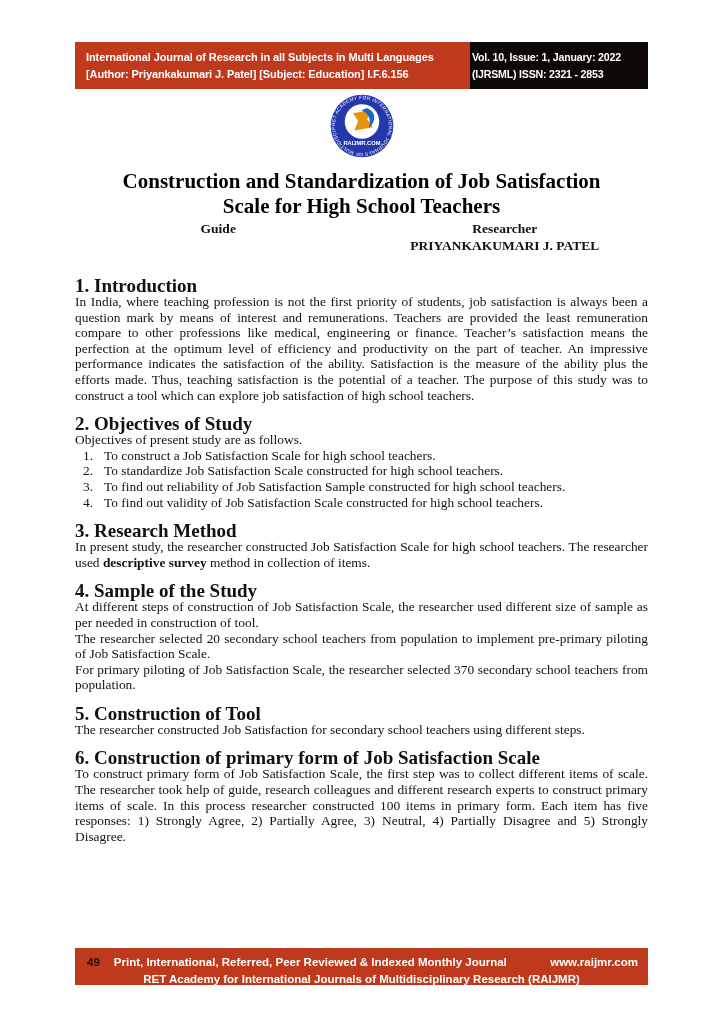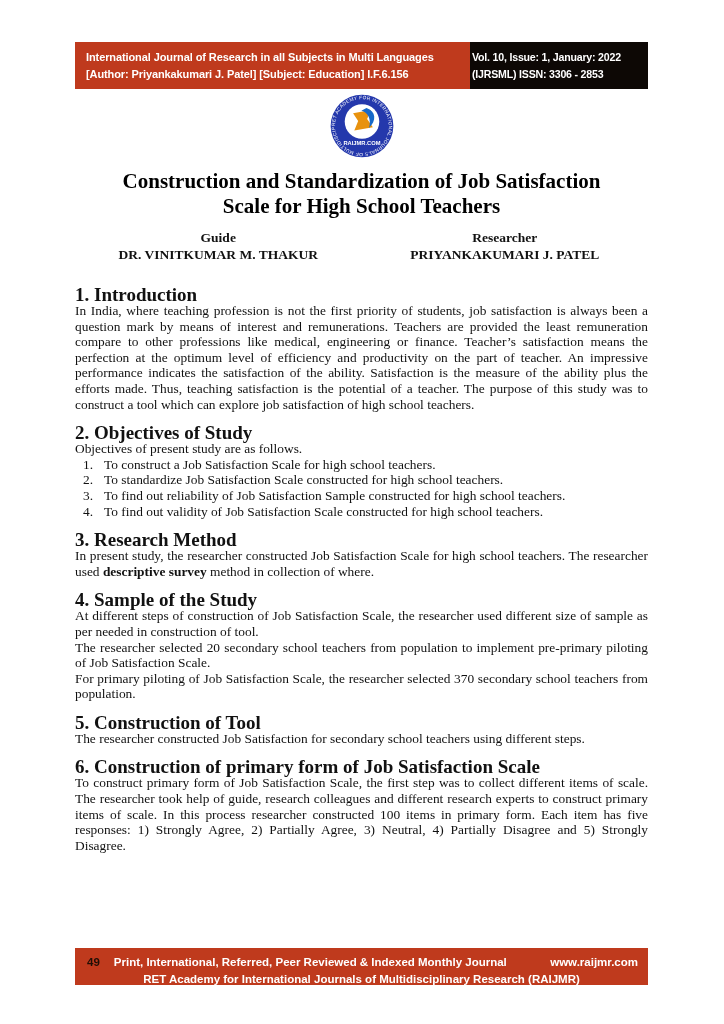--- a/index.html
+++ b/index.html
@@ -21,21 +21,21 @@
     font-size:10.6px; line-height:17px; white-space:nowrap; letter-spacing:-0.2px;
   }
   
   .body-content { position:absolute; left:75px; top:94px; width:573px; }
   .logo-wrap { text-align:center; }
   .logo-wrap svg { display:inline-block; }
   .paper-title {
     margin:7px 0 0 0; text-align:center; font-size:21px; line-height:25px;
     font-weight:bold; color:#000;
   }
-  .byline { display:flex; margin-top:10px; }
+  .byline { display:flex; margin-top:1px; }
   .byline-col { width:50%; text-align:center; font-weight:bold; font-size:13.5px; line-height:17px; }
   .sections { margin-top:24px; }
   .section-heading { font-size:19px; font-weight:bold; margin:13px 0 0 0; line-height:16px; }
   .section-heading.first { margin-top:0; }
   .para { margin:0; font-size:13.4px; line-height:15.6px; text-align:justify; }
   .obj-list { margin:0; padding:0; list-style:none; }
   .obj-item { display:flex; font-size:13.4px; line-height:15.6px; padding-left:8px; }
   .obj-num { width:15px; flex:0 0 15px; }
   .obj-text { padding-left:6px; }
   .bold-inline { font-weight:bold; }
@@ -55,21 +55,21 @@
 
 <div class="page">
 
   <div class="header">
     <div class="header-left" style="background-color: rgb(191, 58, 29);">
       <div>International Journal of Research in all Subjects in Multi Languages</div>
       <div>[Author: Priyankakumari J. Patel] [Subject: Education] I.F.6.156</div>
     </div>
     <div class="header-right" style="background-color: rgb(13, 8, 5);">
       <div>Vol. 10, Issue: 1, January: 2022</div>
-      <div>(IJRSML) ISSN: 3306 - 2853</div>
+      <div>(IJRSML) ISSN: 2321 - 2853</div>
     </div>
   </div>
 
   <div class="body-content">
 
     <div class="logo-wrap">
       <svg width="64" height="64" viewBox="0 0 100 100">
         <circle cx="50" cy="50" r="49" fill="#2438ac"></circle>
         <defs>
           <path id="ringPath" d="M50,50 m-42,0 a42,42 0 1,1 84,0 a42,42 0 1,1 -84,0"></path>
@@ -85,21 +85,20 @@
     </div>
 
     <h1 class="paper-title">
       <span>Construction and Standardization of Job Satisfaction</span><br>
       <span>Scale for High School Teachers</span>
     </h1>
 
     <div class="byline">
       <div class="byline-col">
         <div>Guide</div>
-        <div>DR. VINITKUMAR M. THAKUR</div>
       </div>
       <div class="byline-col">
         <div>Researcher</div>
         <div>PRIYANKAKUMARI J. PATEL</div>
       </div>
     </div>
 
     <div class="sections">
 
       <h2 class="section-heading first">1. Introduction</h2>
@@ -120,21 +119,21 @@
           <span class="obj-num">3.</span>
           <span class="obj-text">To find out reliability of Job Satisfaction Sample constructed for high school teachers.</span>
         </li>
         <li class="obj-item">
           <span class="obj-num">4.</span>
           <span class="obj-text">To find out validity of Job Satisfaction Scale constructed for high school teachers.</span>
         </li>
       </ol>
 
       <h2 class="section-heading">3. Research Method</h2>
-      <p class="para"><span>In present study, the researcher constructed Job Satisfaction Scale for high school teachers. The researcher used </span><span class="bold-inline">descriptive survey</span><span> method in collection of where.</span></p>
+      <p class="para"><span>In present study, the researcher constructed Job Satisfaction Scale for high school teachers. The researcher used </span><span class="bold-inline">descriptive survey</span><span> method in collection of items.</span></p>
 
       <h2 class="section-heading">4. Sample of the Study</h2>
       <p class="para">At different steps of construction of Job Satisfaction Scale, the researcher used different size of sample as per needed in construction of tool.</p>
       <p class="para">The researcher selected 20 secondary school teachers from population to implement pre-primary piloting of Job Satisfaction Scale.</p>
       <p class="para">For primary piloting of Job Satisfaction Scale, the researcher selected 370 secondary school teachers from population.</p>
 
       <h2 class="section-heading">5. Construction of Tool</h2>
       <p class="para">The researcher constructed Job Satisfaction for secondary school teachers using different steps.</p>
 
       <h2 class="section-heading">6. Construction of primary form of Job Satisfaction Scale</h2>

